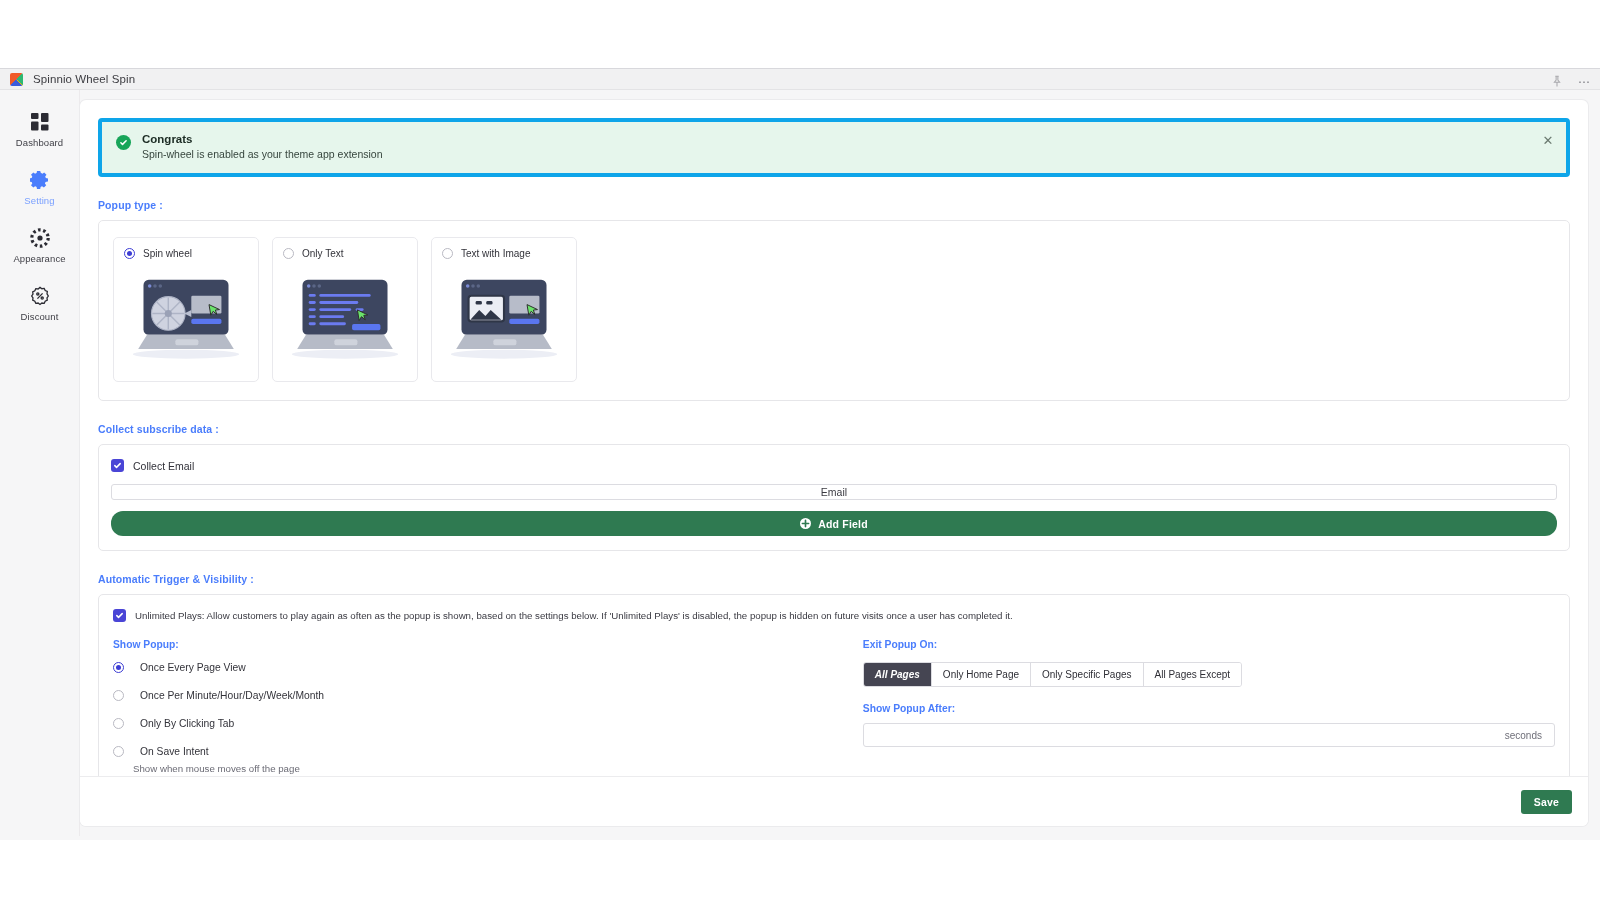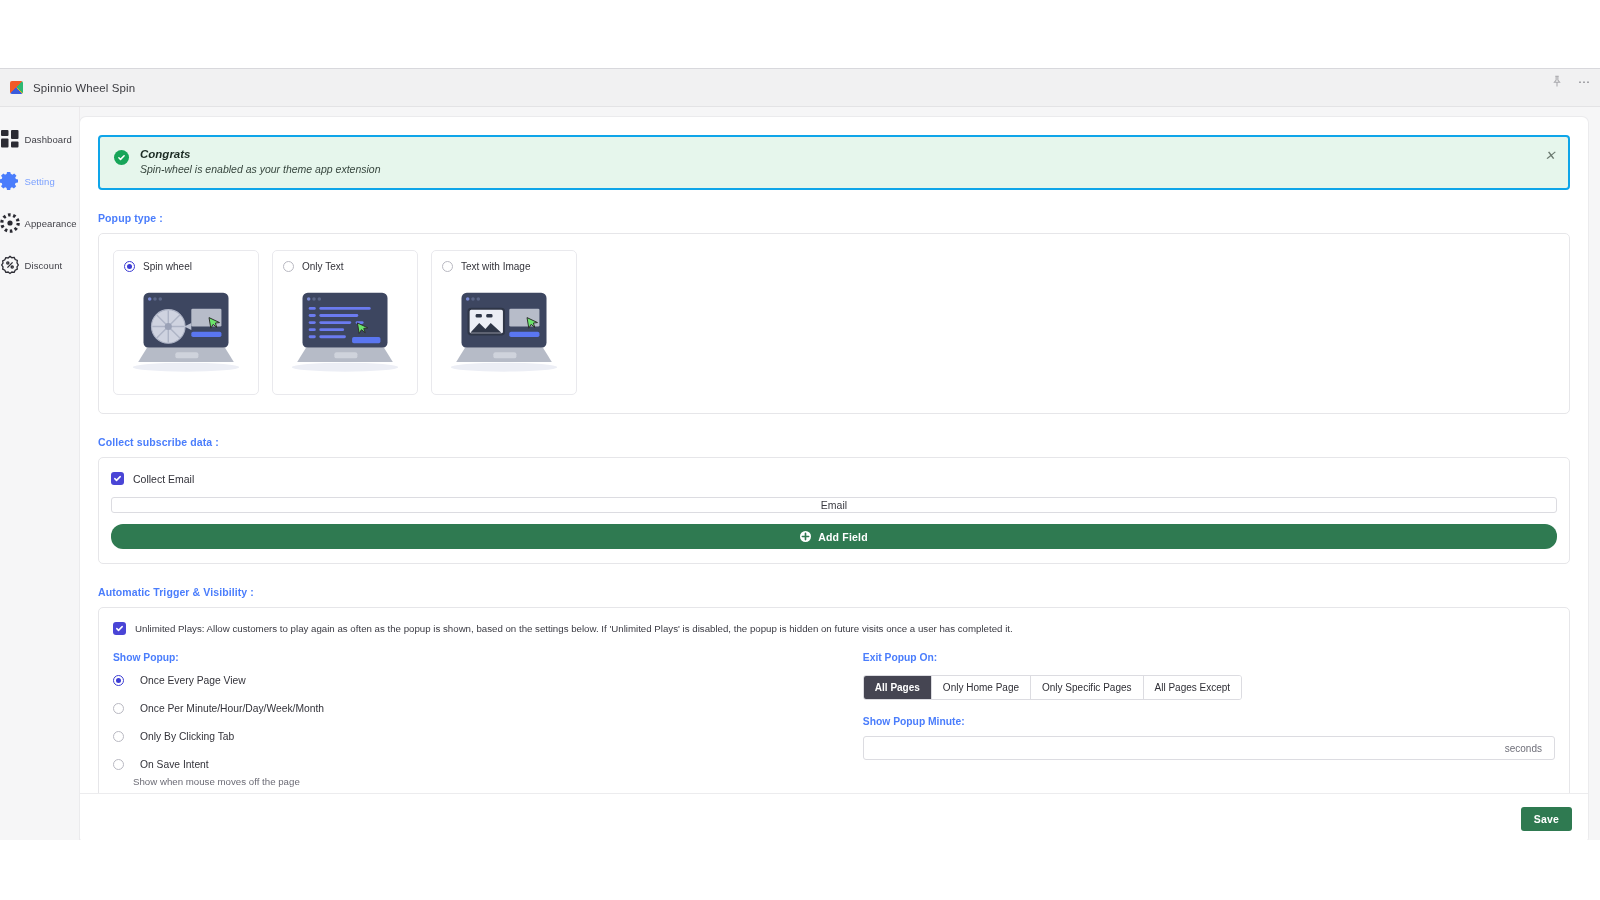--- a/index.html
+++ b/index.html
@@ -16,21 +16,21 @@
 
   
   .app-window {
     position: absolute; left: 0; top: 68px; width: 1600px; height: 772px;
     background: #f6f6f7; border-top: 1px solid #d8d8dc;
   }
   .bottom-strip { position:absolute; left:0; top:840px; width:1600px; height:60px; background:#ffffff; }
 
   
   .titlebar {
-    position: relative; height: 38px; background: #f1f1f2;
+    position: relative; height: 21px; background: #f1f1f2;
     display: flex; align-items: center; padding: 0 10px;
     border-bottom: 1px solid #e3e3e5;
   }
   .app-logo {
     width: 13px; height: 13px; border-radius: 2px; margin-right: 10px;
     background:
       linear-gradient(135deg, #f05a28 0%, #f05a28 48%, transparent 48%),
       linear-gradient(225deg, #2eb872 0%, #2eb872 48%, transparent 48%),
       linear-gradient(45deg, #3b5bdb 0%, #3b5bdb 48%, transparent 48%),
       linear-gradient(315deg, #f7b500 0%, #f7b500 48%, transparent 48%);
@@ -44,39 +44,39 @@
 
   
   .body-area { position: relative; display: flex; height: 746px; }
 
   
   .sidebar {
     width: 80px; background: #f6f6f7; padding-top: 22px;
     display: flex; flex-direction: column; align-items: center; gap: 22px;
     border-right: 1px solid #eceaec;
   }
-  .side-item { width: 80px; display:flex; align-items:center; gap:5px; cursor:pointer; }
+  .side-item { width: 80px; display:flex; flex-direction:column; align-items:center; gap:5px; cursor:pointer; }
   .side-icon { width: 20px; height: 20px; display:flex; align-items:center; justify-content:center; color:#2b2b33;}
   .side-icon svg { display:block; }
   .side-label { font-size: 9.5px; color: #3f3f46; letter-spacing:.1px;}
   .side-item.active .side-icon { color: #4a7dfc; }
   .side-item.active .side-label { color: #7aa0ff; }
 
   
   .main-wrap { flex: 1; padding: 10px 12px 0 0; }
   .main-card {
     background: #ffffff; border-radius: 6px; height: 726px;
     box-shadow: 0 0 0 1px #ebebed; position: relative; overflow: hidden;
   }
   .main-scroll { padding: 18px 18px 0 18px; height: 100%; }
 
   
   .banner {
-    position: relative; background: #e6f6ec; border: 2px solid #0ea5e9;
-    border-radius: 4px; padding: 11px 14px 13px 40px; margin-bottom: 22px; font-style: italic;
+    position: relative; background: #e6f6ec; border: 4px solid #0ea5e9;
+    border-radius: 4px; padding: 11px 14px 13px 40px; margin-bottom: 22px;
   }
   .banner-check {
     position:absolute; left: 14px; top: 13px; width: 15px; height: 15px; border-radius: 50%;
     background: #17a559; display:flex; align-items:center; justify-content:center;
   }
   .banner-check svg { width: 9px; height: 9px; }
   .banner-title { font-size: 11.5px; font-weight: 700; color: #1b2b23; margin-bottom: 3px;}
   .banner-sub { font-size: 10.5px; color: #36453d; }
   .banner-close {
     position:absolute; right: 10px; top: 10px; width: 16px; height: 16px;
@@ -146,21 +146,21 @@
   .radio-row:last-child { margin-bottom: 0; }
   .radio-label { font-size: 10.3px; color: #33333a; }
   .radio-sub { font-size: 9.7px; color: #6b6b75; margin: -11px 0 0 20px; }
 
   .seg-group { display: inline-flex; border: 1px solid #dcdce1; border-radius: 3px; overflow: hidden; }
   .seg {
     padding: 6px 11px; font-size: 10px; color: #2f2f36; background: #fff;
     border-right: 1px solid #dcdce1; cursor: pointer; white-space: nowrap;
   }
   .seg:last-child { border-right: none; }
-  .seg.active { background: #454552; color: #ffffff; font-weight: 700; }
+  .seg.active { background: #454552; color: #ffffff; font-weight: 700; font-style: italic; }
   .after-label { font-size: 10.3px; font-weight: 700; color: #4a7dfc; margin: 16px 0 9px 0; }
   .seconds-box {
     height: 24px; border: 1px solid #dcdce1; border-radius: 3px; background:#fff;
     display:flex; align-items:center; justify-content:flex-end; padding-right: 12px;
     font-size: 10px; color: #6f6f79;
   }
 
   
   .card-footer {
     position: absolute; left: 0; right: 0; bottom: 0; height: 50px;
@@ -421,21 +421,21 @@
 
                 <div class="col-right">
                   <div class="col-title">Exit Popup On:</div>
                   <div class="seg-group">
                     <div class="seg active">All Pages</div>
                     <div class="seg">Only Home Page</div>
                     <div class="seg">Only Specific Pages</div>
                     <div class="seg">All Pages Except</div>
                   </div>
 
-                  <div class="after-label">Show Popup Minute:</div>
+                  <div class="after-label">Show Popup After:</div>
                   <div class="seconds-box">
                     <span>seconds</span>
                   </div>
                 </div>
 
               </div>
             </div>
 
           </div>
 

